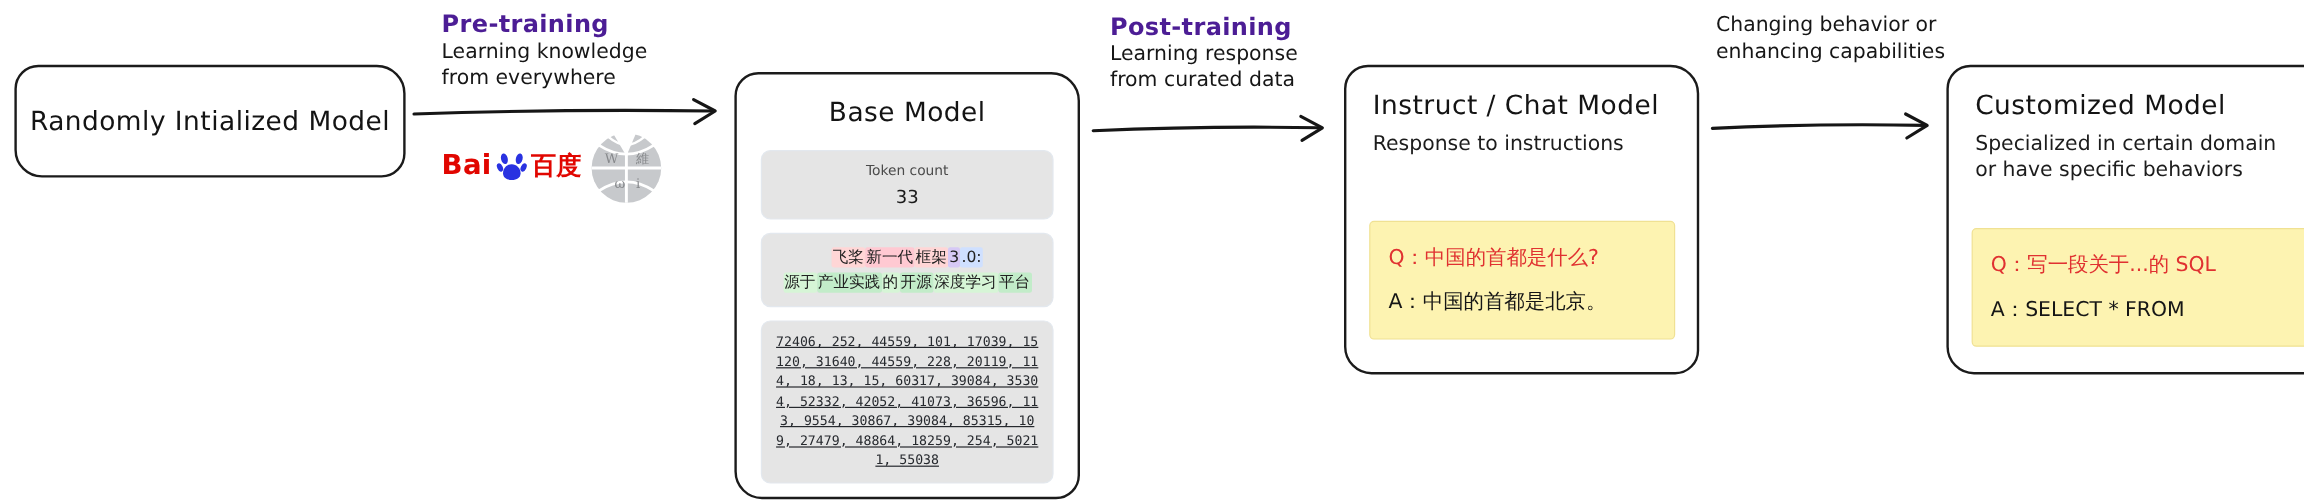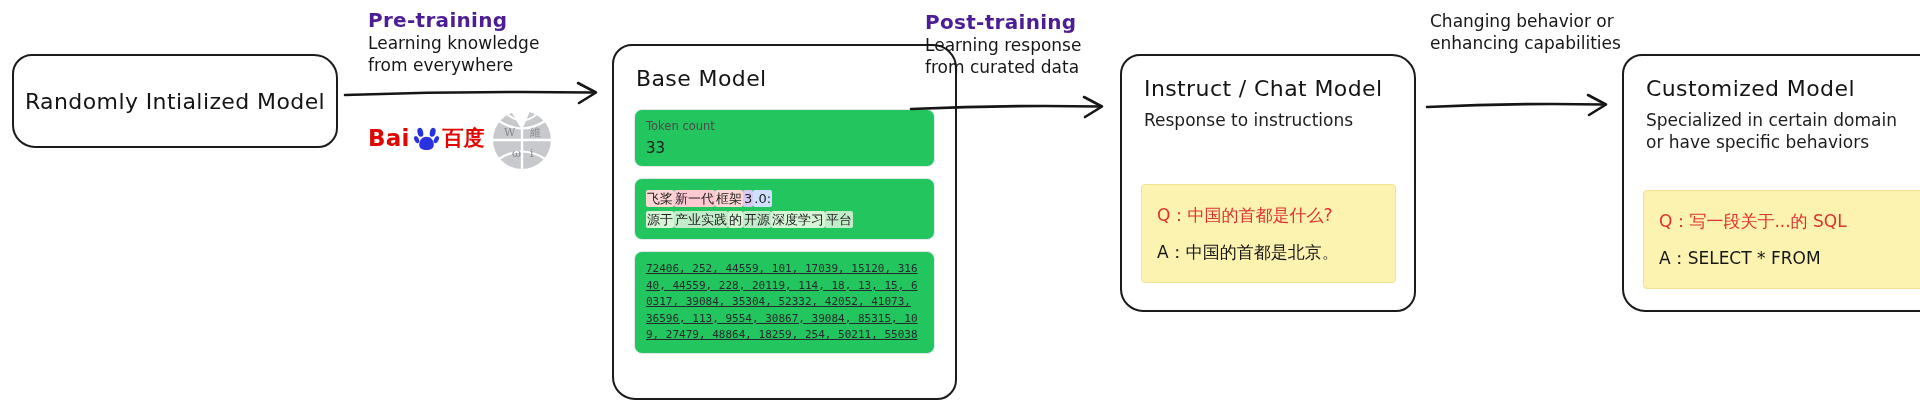--- a/index.html
+++ b/index.html
@@ -9,32 +9,32 @@
     font-family: "DejaVu Sans", sans-serif; color: #111;
   }
 
   
   .model-box {
     position: absolute; box-sizing: border-box; background: #fff;
     border: 2.5px solid #1b1b1b; border-radius: 20px 24px 20px 23px;
   }
   .box1 { left: 12px; top: 54px; width: 326px; height: 94px;
           display: flex; align-items: center; justify-content: center; }
-  .box2 { left: 612px; top: 44px; width: 345px; height: 356px; padding: 16px 20px; }
+  .box2 { left: 612px; top: 60px; width: 288px; height: 356px; padding: 16px 20px; text-align: center; }
   .box3 { left: 1120px; top: 54px; width: 296px; height: 258px; padding: 16px 20px; }
   .box4 { left: 1622px; top: 54px; width: 352px; height: 258px; padding: 16px 20px; }
 
   .box-title { font-size: 22px; font-weight: 500; letter-spacing: .4px; color: #141414; }
   .box2 .box-title, .box3 .box-title, .box4 .box-title { margin: 4px 2px 8px 2px; }
   .box-subtitle { font-size: 17px; color: #1c1c1c; margin: 0 2px 14px 2px; line-height: 1.32; }
   .box-subtitle.tight { margin-bottom: 0; }
 
   
   .mini-card {
-    box-sizing: border-box; background: #22c55e; border: 1px solid #e3e8ee;
+    box-sizing: border-box; background: #e5e5e5; border: 1px solid #e3e8ee;
     border-radius: 8px; padding: 9px 11px; margin-top: 11px;
   }
   .mini-card.first { margin-top: 18px; }
   .tc-label { font-size: 11.5px; color: #4a4a4a; }
   .tc-value { font-size: 15px; color: #1a1a1a; margin-top: 6px; }
   .token-line { white-space: nowrap; font-size: 13px; line-height: 1.62; color: #222; }
   .token { padding: 1px 1px; border-radius: 2px; }
   .ids-text {
     font-family: "DejaVu Sans Mono", monospace; font-size: 11px;
     line-height: 1.5; color: #26292e; word-break: break-all; text-decoration: underline;

